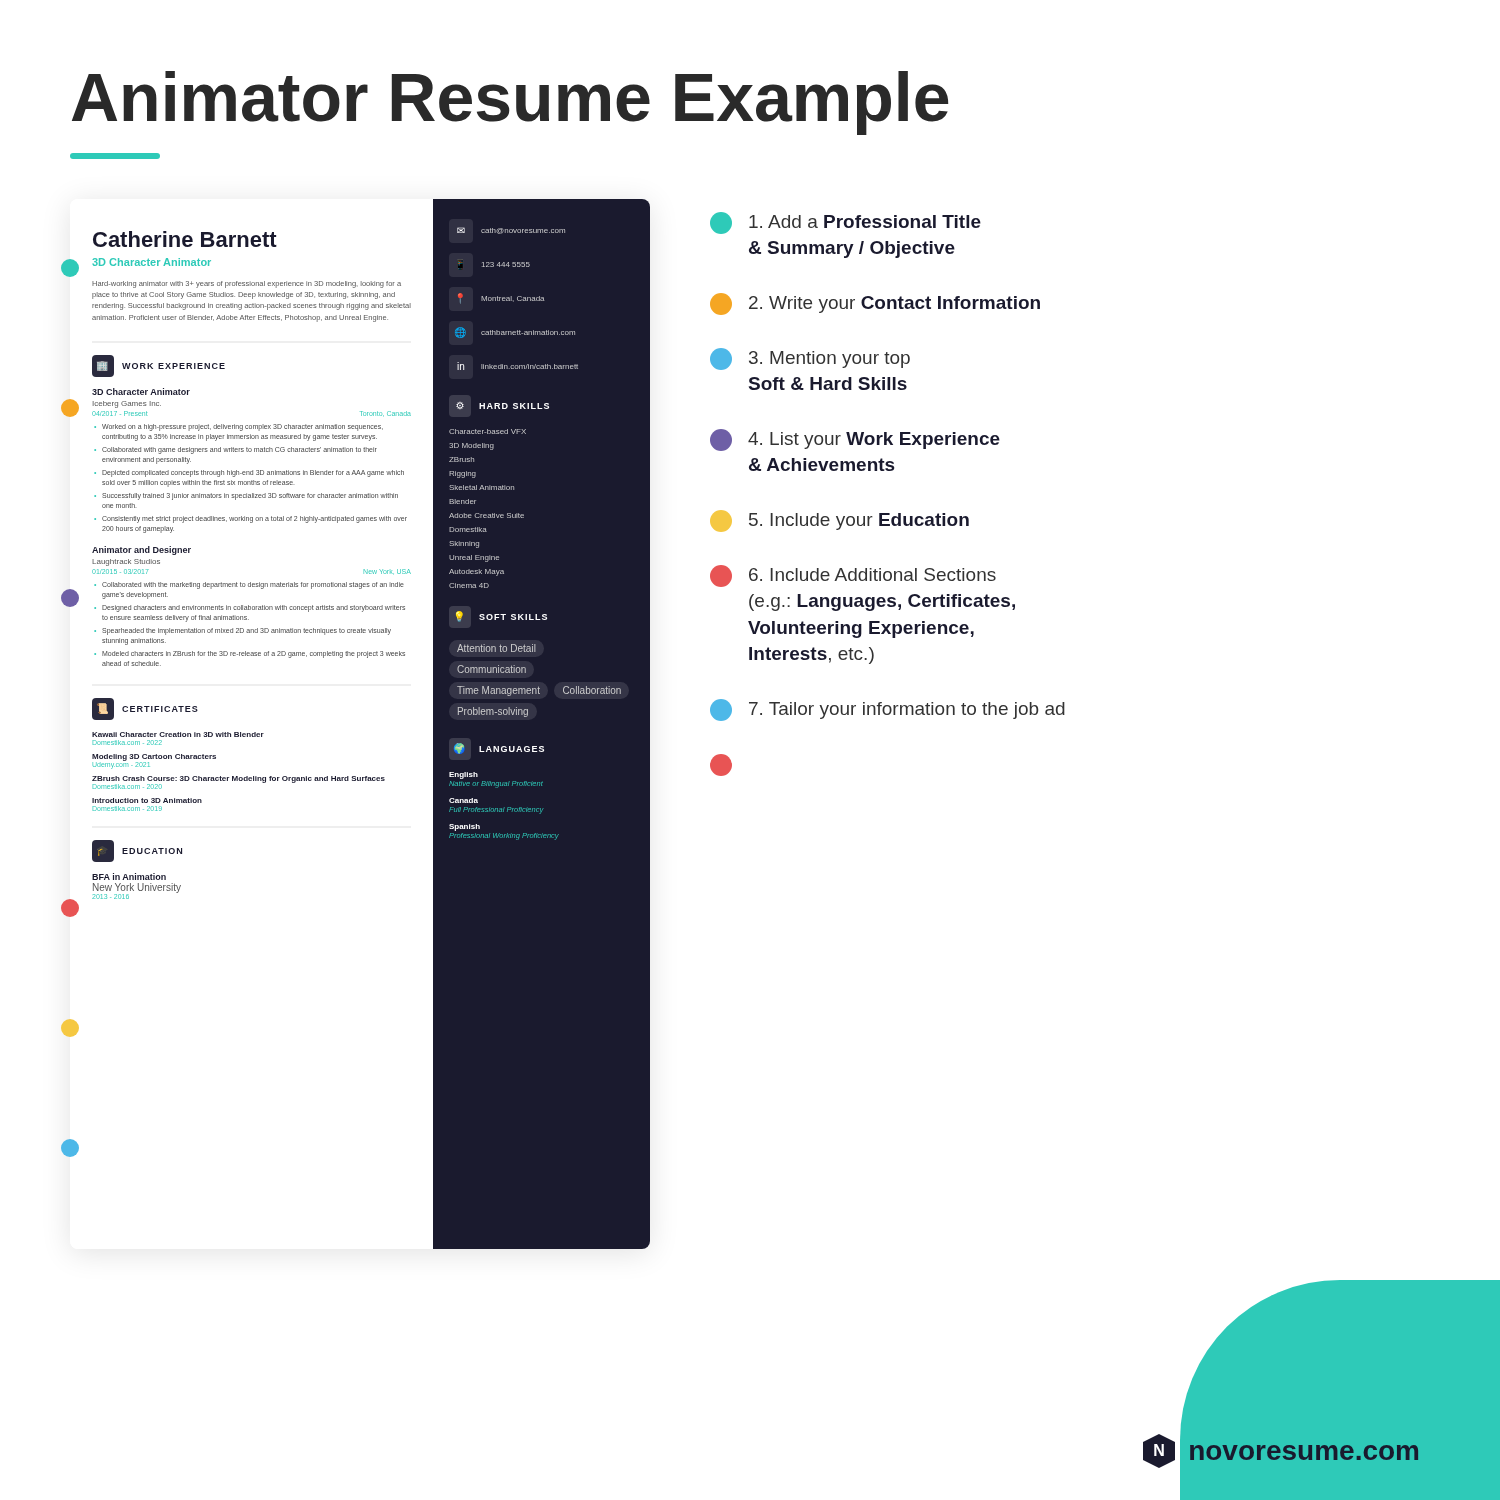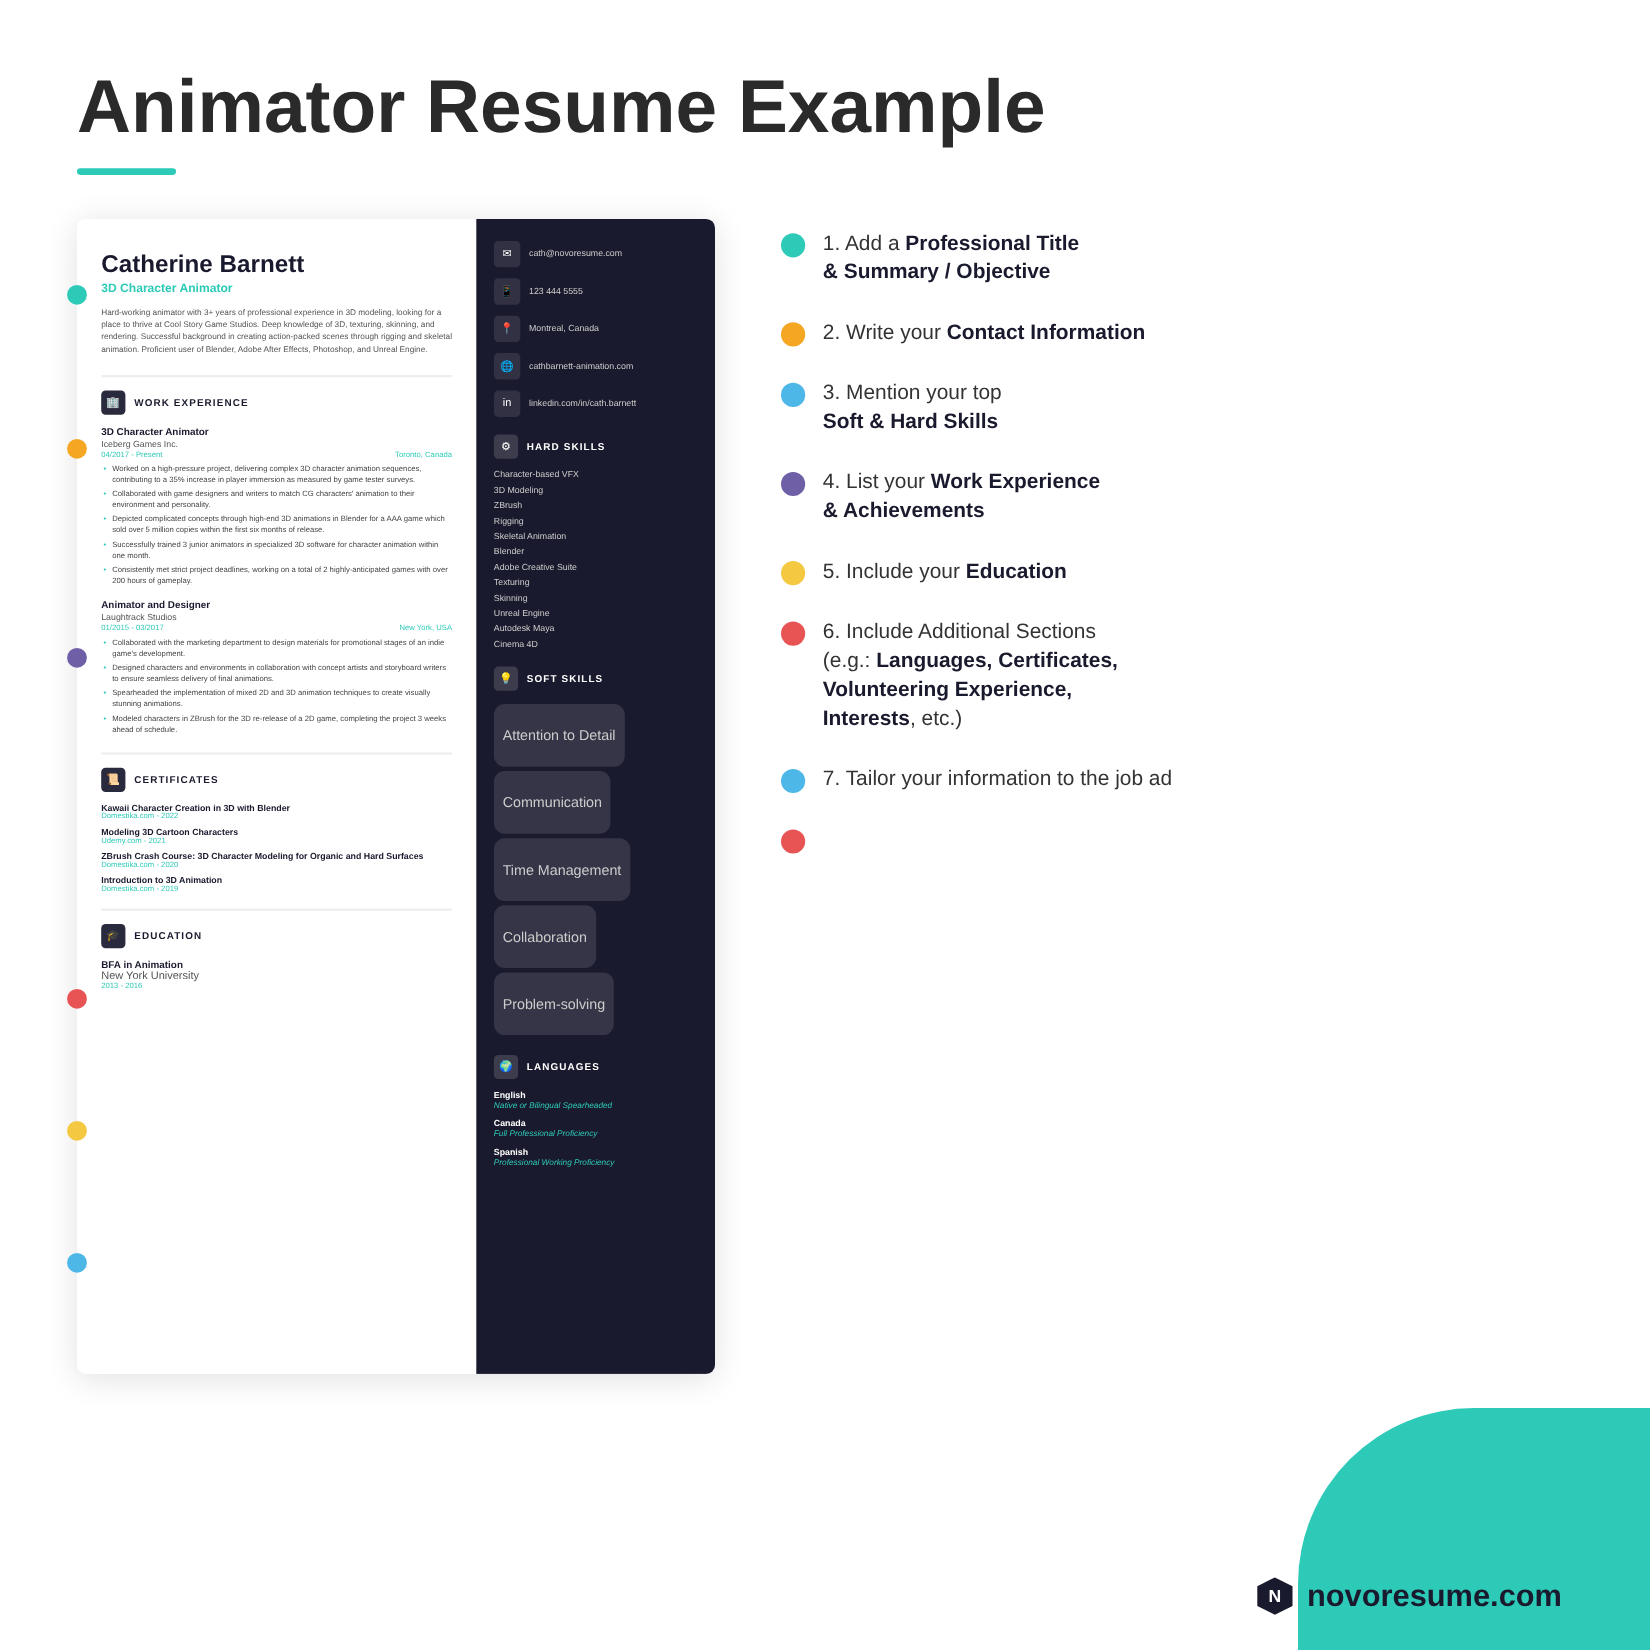--- a/index.html
+++ b/index.html
@@ -242,22 +242,22 @@
     .skill-item {
       font-size: 8px;
       color: #ccc;
       margin-bottom: 5px;
     }
 
     .soft-skill-tag {
       display: inline-block;
       background: rgba(255,255,255,0.12);
       color: #ccc;
-      font-size: 13px;
-      padding: 21px 8px;
+      font-size: 10px;
+      padding: 3px 8px;
       border-radius: 10px;
       margin: 2px 2px 2px 0;
     }
 
     .lang-item {
       margin-bottom: 8px;
     }
     .lang-name {
       font-size: 8px;
       color: #fff;
@@ -453,21 +453,21 @@
             <div class="dark-section-title">HARD SKILLS</div>
           </div>
           <div>
             <div class="skill-item">Character-based VFX</div>
             <div class="skill-item">3D Modeling</div>
             <div class="skill-item">ZBrush</div>
             <div class="skill-item">Rigging</div>
             <div class="skill-item">Skeletal Animation</div>
             <div class="skill-item">Blender</div>
             <div class="skill-item">Adobe Creative Suite</div>
-            <div class="skill-item">Texturing</div>
+            <div class="skill-item">Domestika</div>
             <div class="skill-item">Skinning</div>
             <div class="skill-item">Unreal Engine</div>
             <div class="skill-item">Autodesk Maya</div>
             <div class="skill-item">Cinema 4D</div>
           </div>
 
           <div class="dark-section-header">
             <div class="dark-section-icon">💡</div>
             <div class="dark-section-title">SOFT SKILLS</div>
           </div>
@@ -479,21 +479,21 @@
             <span class="soft-skill-tag">Problem-solving</span>
           </div>
 
           <div class="dark-section-header">
             <div class="dark-section-icon">🌍</div>
             <div class="dark-section-title">LANGUAGES</div>
           </div>
           <div>
             <div class="lang-item">
               <div class="lang-name">English</div>
-              <div class="lang-level">Native or Bilingual Spearheaded</div>
+              <div class="lang-level">Native or Bilingual Proficient</div>
             </div>
             <div class="lang-item">
               <div class="lang-name">Canada</div>
               <div class="lang-level">Full Professional Proficiency</div>
             </div>
             <div class="lang-item">
               <div class="lang-name">Spanish</div>
               <div class="lang-level">Professional Working Proficiency</div>
             </div>
           </div>

